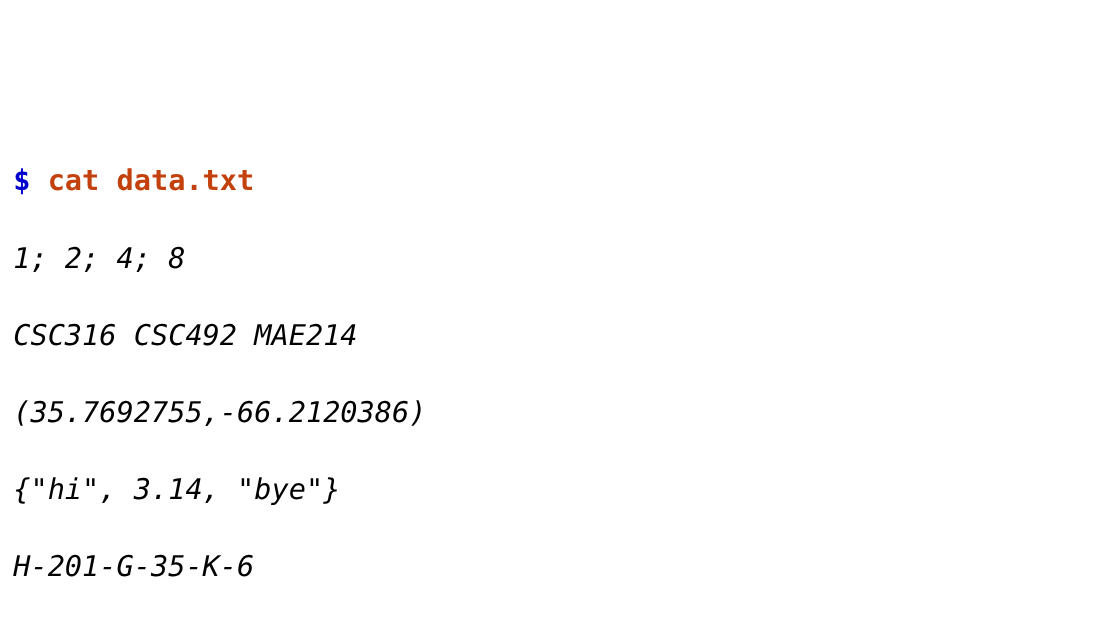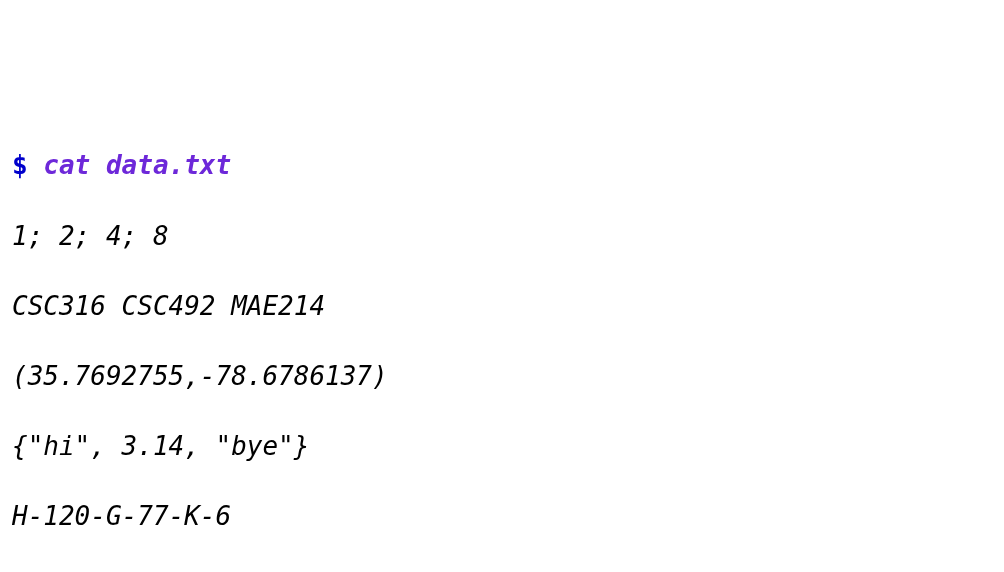--- a/index.html
+++ b/index.html
@@ -14,43 +14,42 @@
       line-height: 1.35;
       padding: 8px 12px;
       white-space: pre;
       color: #000000;
     }
     .prompt {
       color: #0000cc;
       font-weight: bold;
     }
     .cmd {
-      color: #6d28d9;
+      color: #c2410c;
       font-weight: bold;
-      font-style: italic;
     }
     .plain {
       color: #000000;
       font-style: italic;
     }
     .line {
       display: block;
     }
   </style>
 </head>
 <body>
 
 
 
 <div class="line"><span class="prompt">$ </span><span class="cmd">cat data.txt</span></div>
 <div class="line plain">1; 2; 4; 8</div>
 <div class="line plain">CSC316 CSC492 MAE214</div>
-<div class="line plain">(35.7692755,-78.6786137)</div>
+<div class="line plain">(35.7692755,-66.2120386)</div>
 <div class="line plain">{"hi", 3.14, "bye"}</div>
-<div class="line plain">H-120-G-77-K-6</div>
+<div class="line plain">H-201-G-35-K-6</div>
 <div class="line plain">Detroit, MI, U.S.</div>
 
 
 
 
 
 
 
 
 

